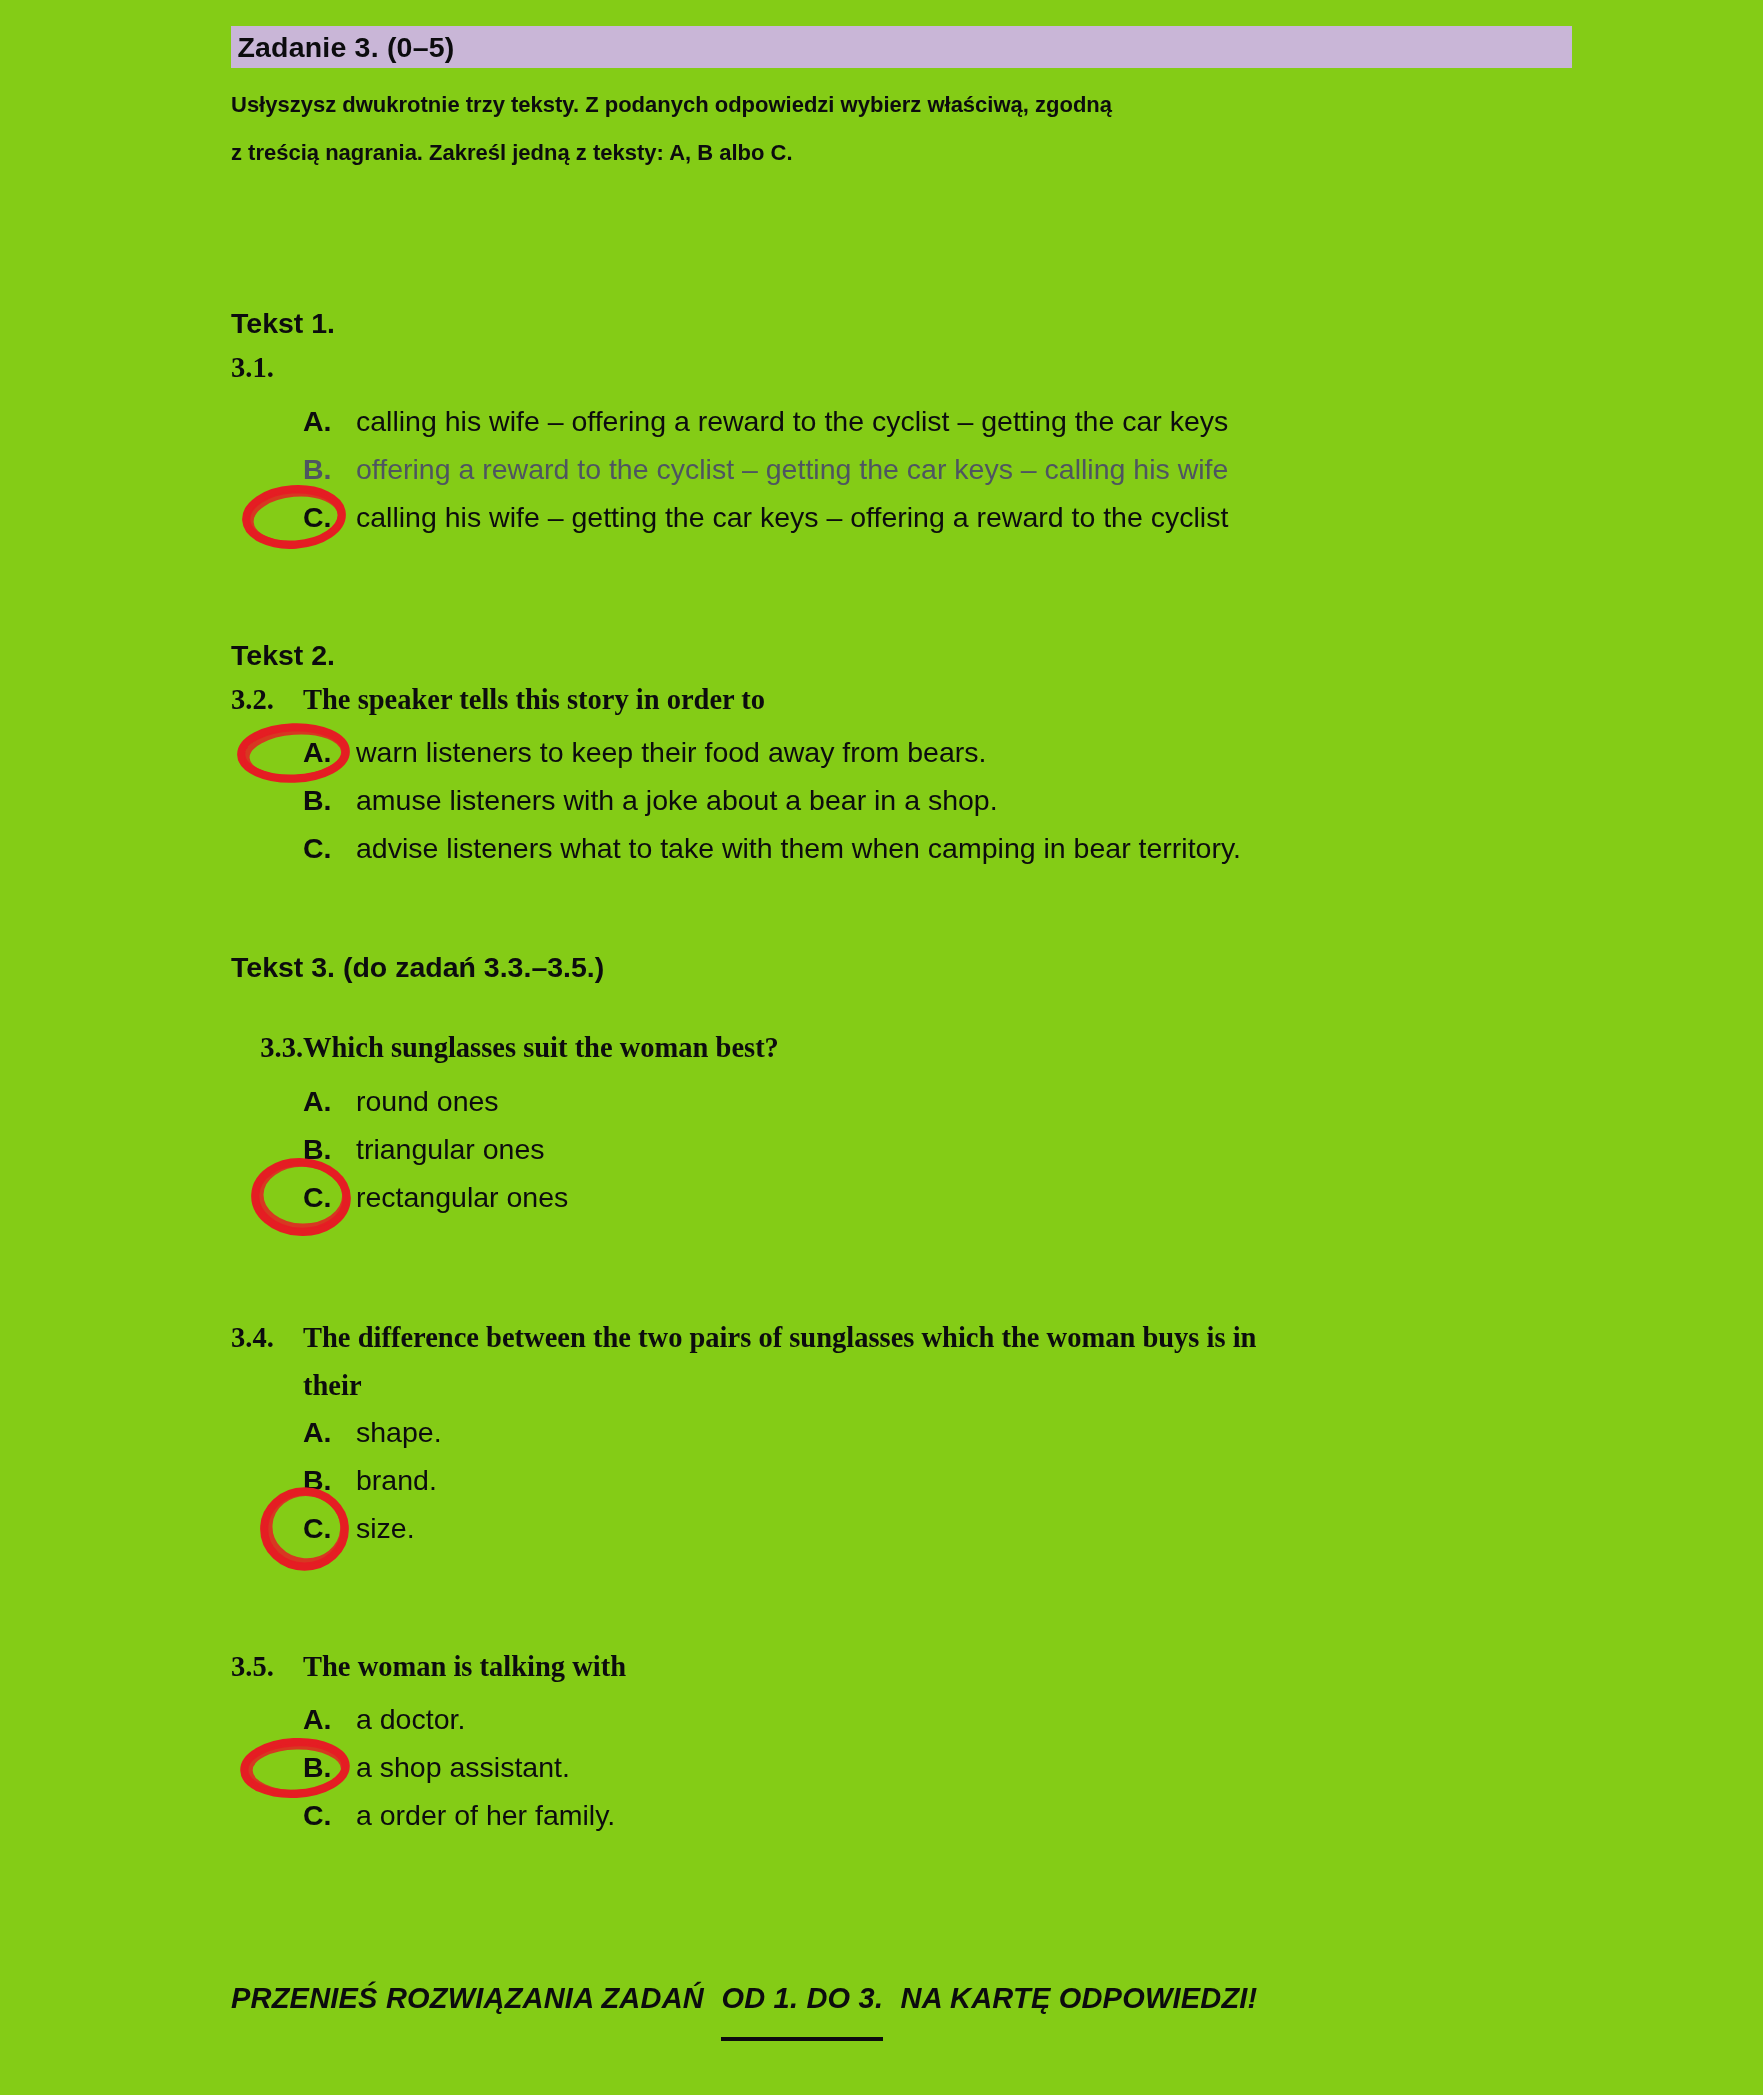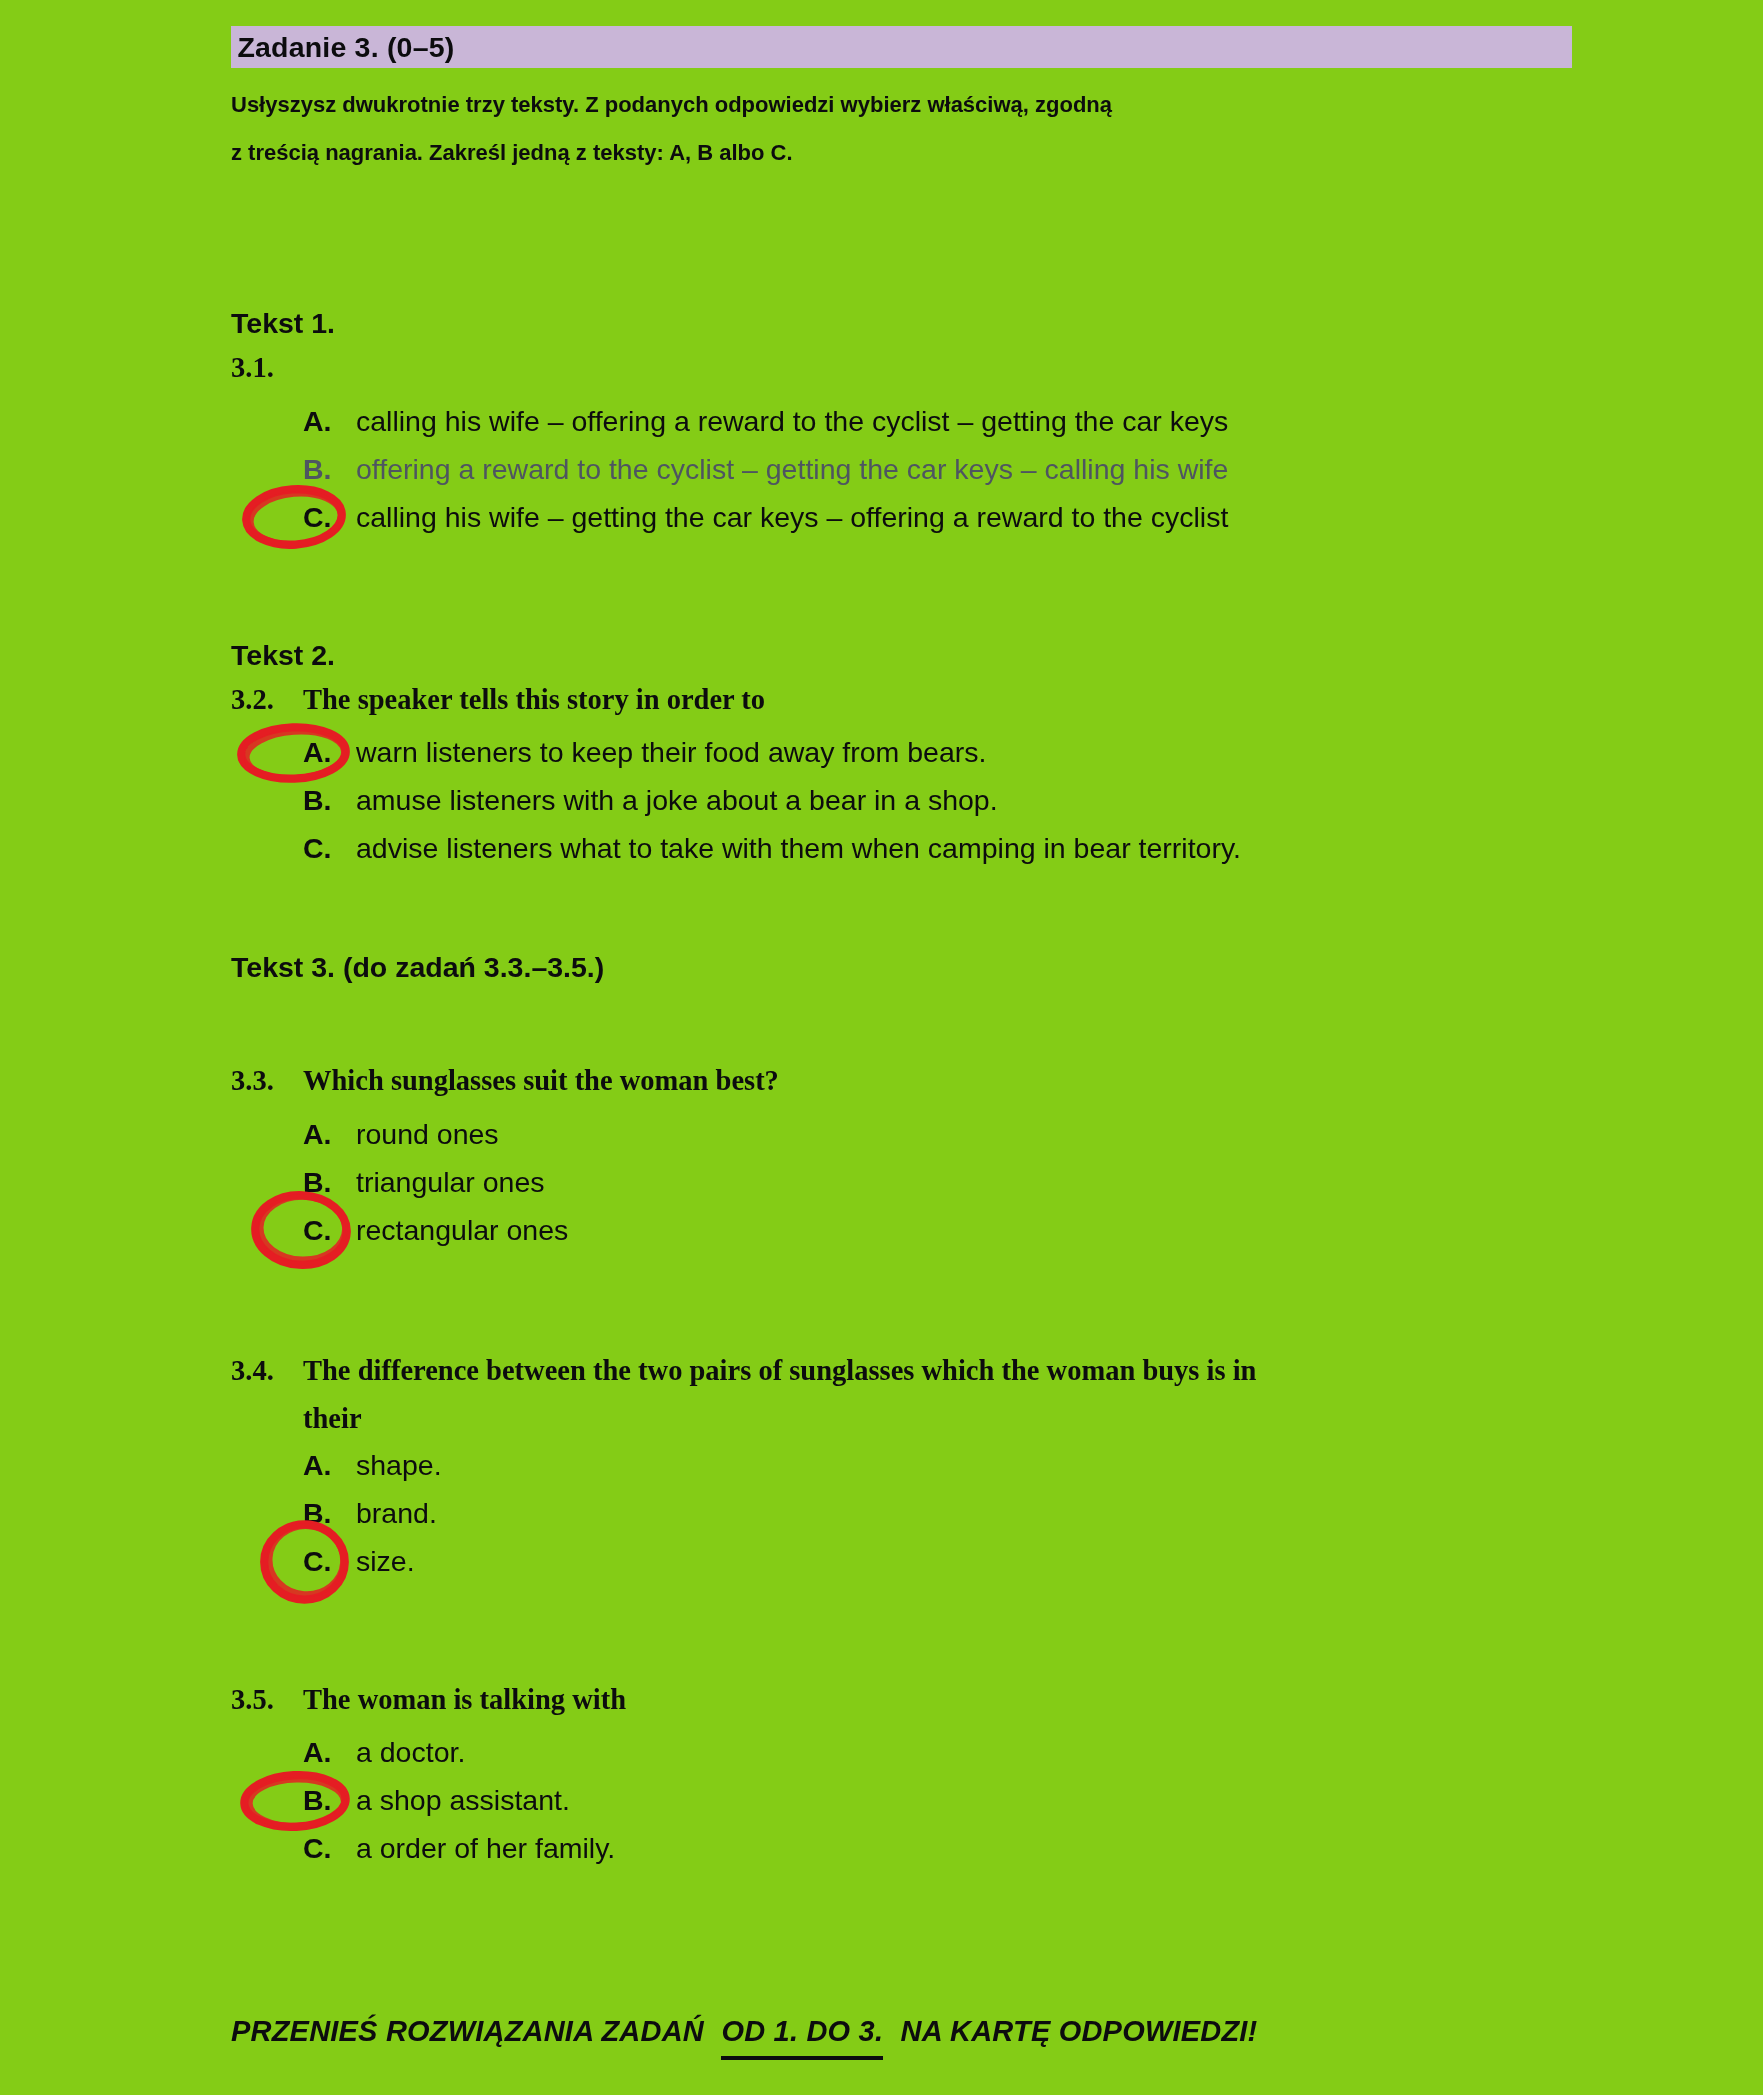--- a/index.html
+++ b/index.html
@@ -35,41 +35,41 @@
   .opt.faded{color:var(--faded);}
 
   
   .mt-first-opt{margin-top:18.4px;}
   .mt-opt{margin-top:13px;}
   .gap-heading-q{margin-top:9.2px;}
 
   .s1-heading{margin-top:129px;}
   .s2-heading{margin-top:103px;}
   .s3-heading{margin-top:84px;}
-  .q33{margin-top:78px;}
+  .q33{margin-top:45px;text-align:right;}
   .q34{margin-top:99px;}
   .q35{margin-top:103px;}
   .opt-after-twoline{margin-top:5.5px;}
 
   
   .circ{position:absolute;pointer-events:none;}
   .circ ellipse{fill:none;stroke:var(--circle-red);stroke-linecap:round;}
   .circ .e1{stroke-width:9;}
   .circ .e2{stroke-width:6;opacity:.85;}
   .c31{width:114px;height:72px;left:-66px;top:-18.4px;}
   .c32{width:121px;height:70px;left:-70px;top:-17.4px;}
   .c33{width:108px;height:86px;left:-56px;top:-26px;}
   .c34{width:97px;height:92px;left:-47px;top:-28.5px;}
   .c35{width:118px;height:70px;left:-67px;top:-17.4px;}
 
   .footer{
     margin-top:147px;font-weight:bold;font-style:italic;font-size:29px;line-height:37px;
     letter-spacing:0.2px;white-space:nowrap;
   }
-  .footer .u{border-bottom:4.6px solid #0c0c0e;padding-bottom:9px;margin:0 9.2px;}
+  .footer .u{border-bottom:4.6px solid #0c0c0e;padding-bottom:23px;margin:0 9.2px;}
 </style>
 </head>
 <body>
 
 <div class="page">
   <div class="content">
 
     <div class="task-bar">
       <span>Zadanie 3. (0–5)</span>
     </div>

